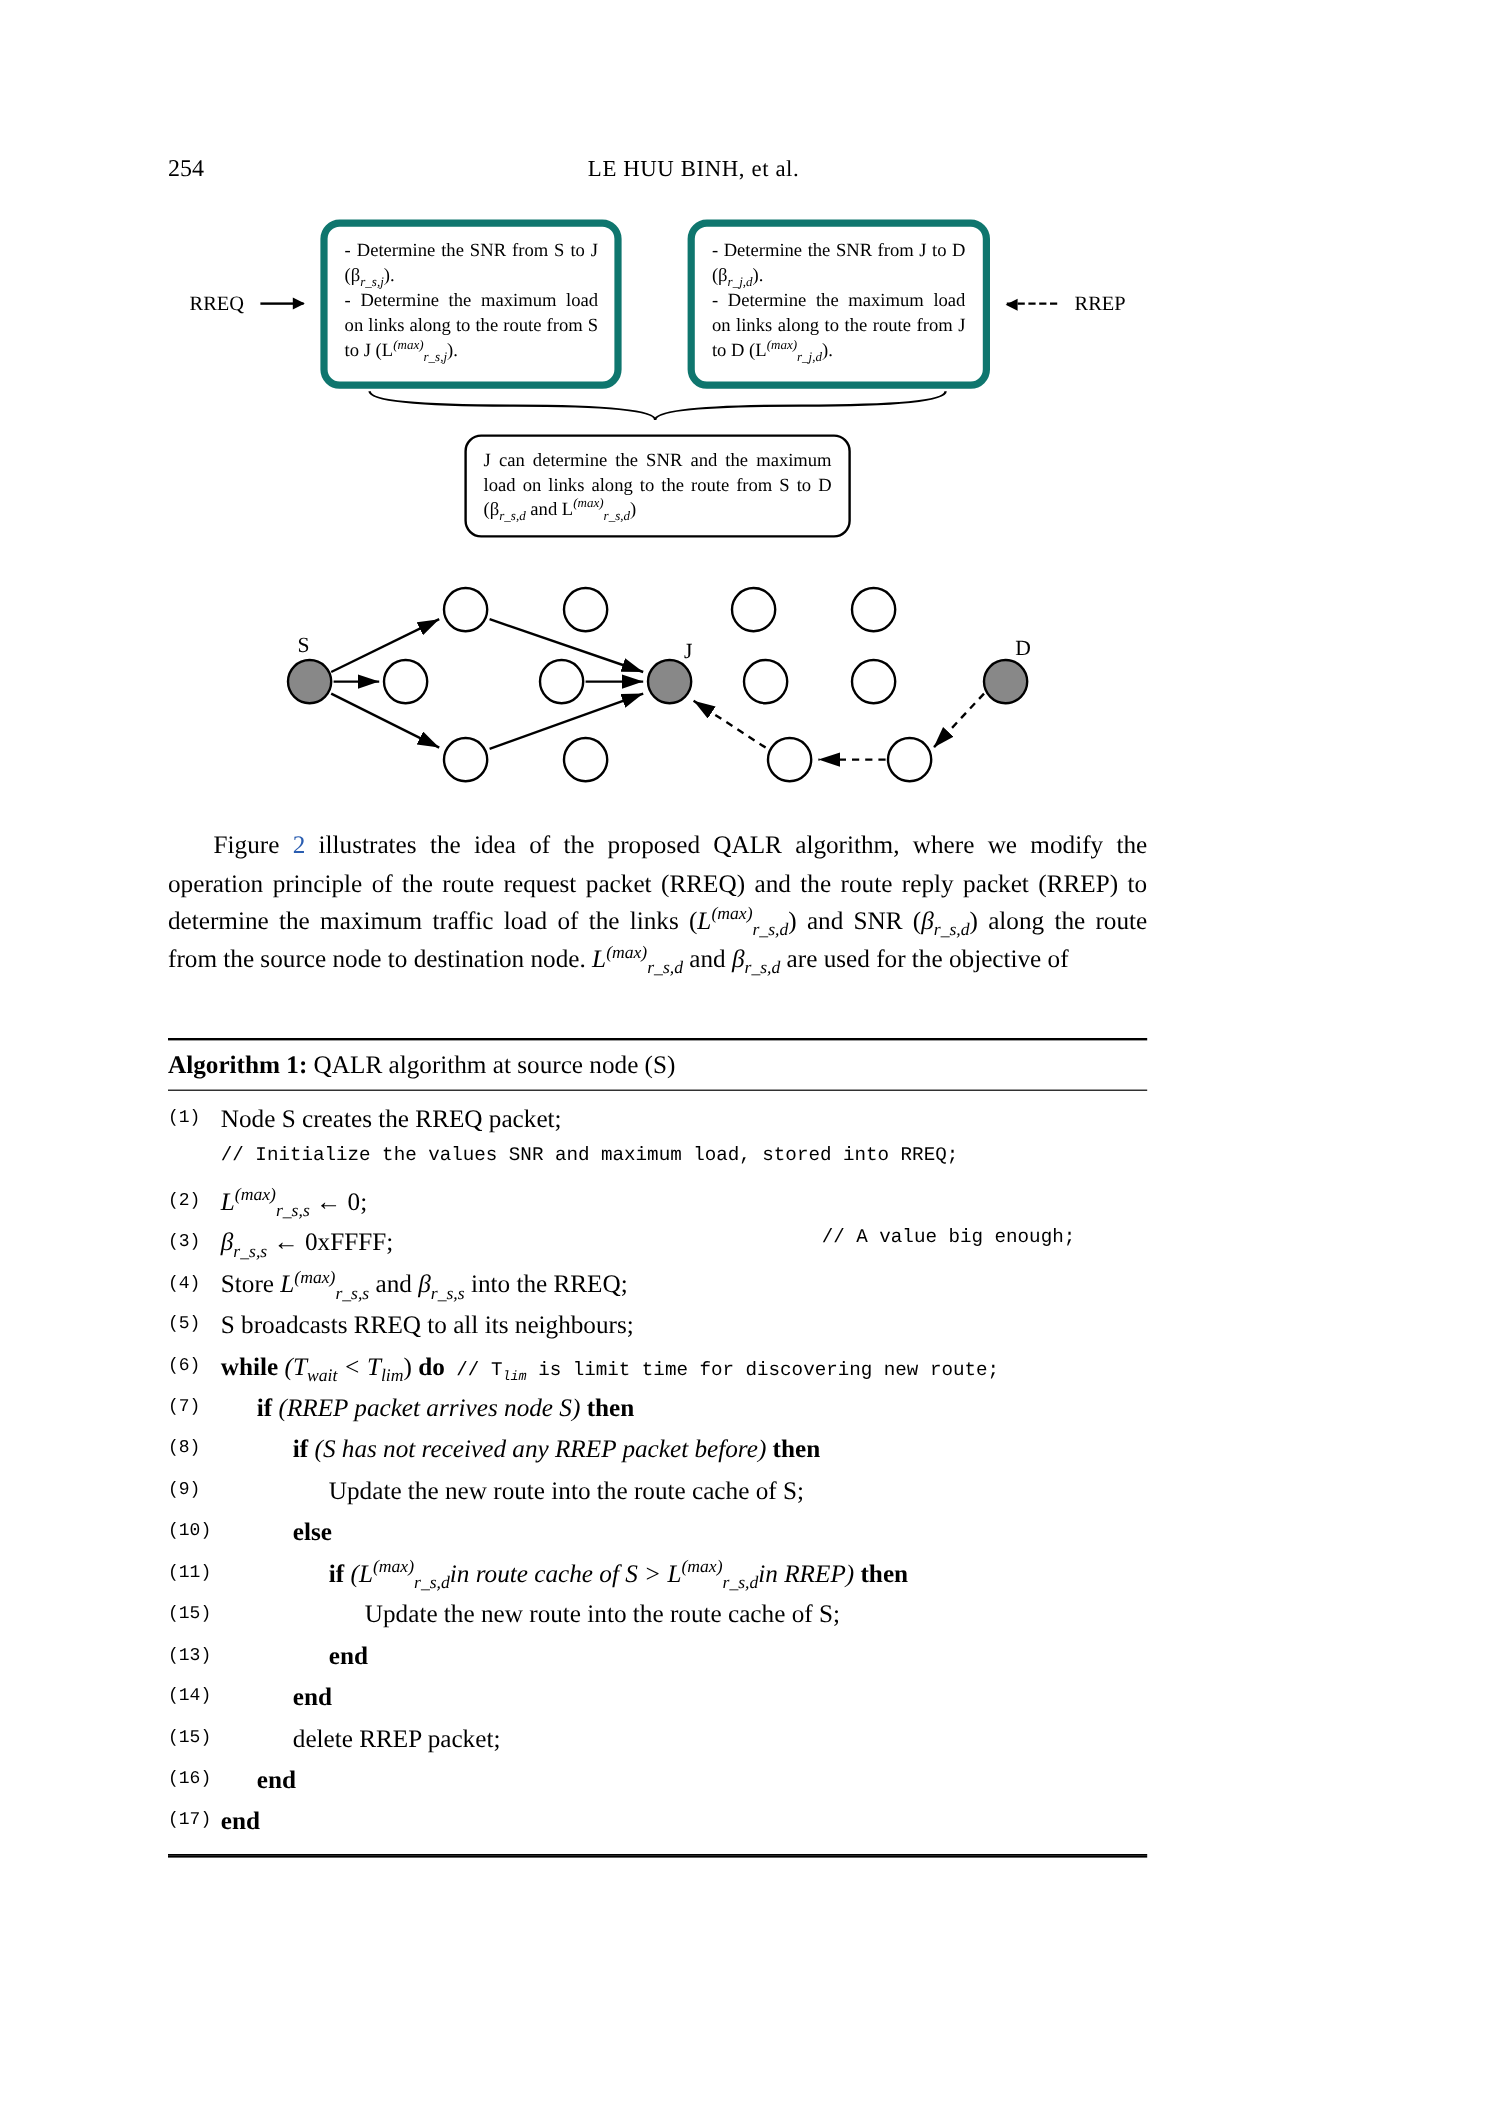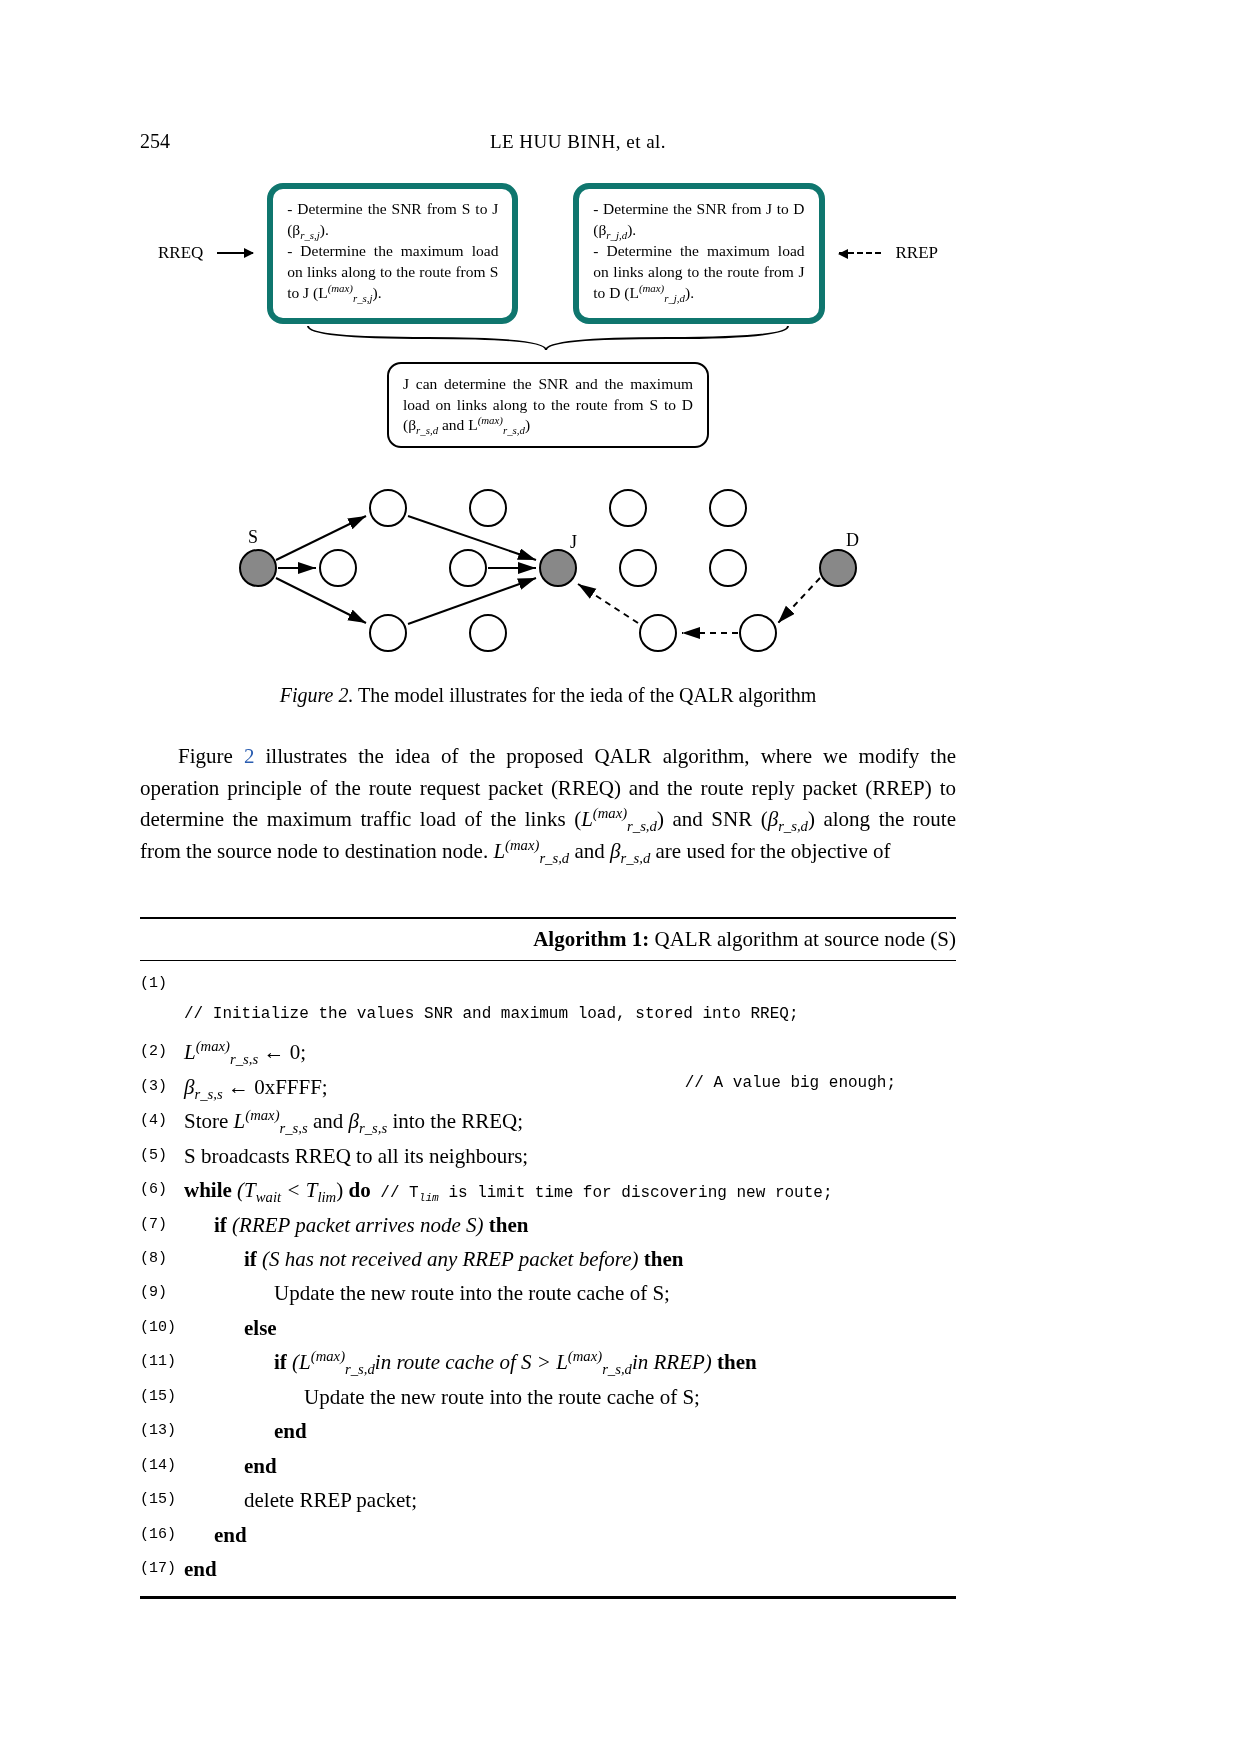--- a/index.html
+++ b/index.html
@@ -138,21 +138,20 @@
 
     
     .algo {
       border-top: 2px solid #000;
       border-bottom: 2px solid #000;
       font-size: 21px;
     }
     .algo-title {
       border-bottom: 1.5px solid #000;
       padding: 8px 0;
-      text-align: right;
     }
     .algo-body {
       border-bottom: 1.5px solid #000;
       padding: 6px 0 10px 0;
     }
     .algo-line {
       display: flex;
       align-items: flex-start;
       padding: 2px 0;
       min-height: 30px;
@@ -261,38 +260,36 @@
       <line x1="210" y1="48" x2="338" y2="92" stroke="#000" stroke-width="2" marker-end="url(#ah)"></line>
       <line x1="290" y1="100" x2="338" y2="100" stroke="#000" stroke-width="2" marker-end="url(#ah)"></line>
       <line x1="210" y1="156" x2="338" y2="110" stroke="#000" stroke-width="2" marker-end="url(#ah)"></line>
 
       <line x1="440" y1="155" x2="380" y2="116" stroke="#000" stroke-width="2" stroke-dasharray="6,5" marker-end="url(#ah)"></line>
 
       <line x1="622" y1="110" x2="580" y2="155" stroke="#000" stroke-width="2" stroke-dasharray="6,5" marker-end="url(#ah)"></line>
       <line x1="540" y1="165" x2="484" y2="165" stroke="#000" stroke-width="2" stroke-dasharray="6,5" marker-end="url(#ah)"></line>
     </svg>
 
-    <div class="figure-caption">
-      <em>Figure 2.</em><span> The model illustrates for the ieda of the QALR algorithm</span>
-    </div>
   </div>
 
   <p class="para">
     <span>Figure </span><span class="ref">2</span><span> illustrates the idea of the proposed QALR algorithm, where we modify the operation principle of the route request packet (RREQ) and the route reply packet (RREP) to determine the maximum traffic load of the links (</span><span class="lmax"><span>L</span><sup>(max)</sup><sub>r_s,d</sub></span><span>) and SNR (</span><span class="lmax"><span>β</span><sub>r_s,d</sub></span><span>) along the route from the source node to destination node. </span>
     <span class="lmax"><span>L</span><sup>(max)</sup><sub>r_s,d</sub></span><span> and </span><span class="lmax"><span>β</span><sub>r_s,d</sub></span><span> are used for the objective of</span>
   </p>
 
   <div class="algo">
     <div class="algo-title">
       <b>Algorithm 1:</b><span> QALR algorithm at source node (S)</span>
     </div>
     <div class="algo-body">
 
       <div class="algo-line">
         <div class="ln">(1)</div>
+        <div class="content">Node S creates the RREQ packet;</div>
       </div>
       <div class="algo-line">
         <div class="ln">&nbsp;</div>
         <div class="content mono">// Initialize the values SNR and maximum load, stored into RREQ;</div>
       </div>
       <div class="algo-line">
         <div class="ln">(2)</div>
         <div class="content">
           <i><span>L</span><sup>(max)</sup><sub>r_s,s</sub></i><span> ← 0;</span>
         </div>

